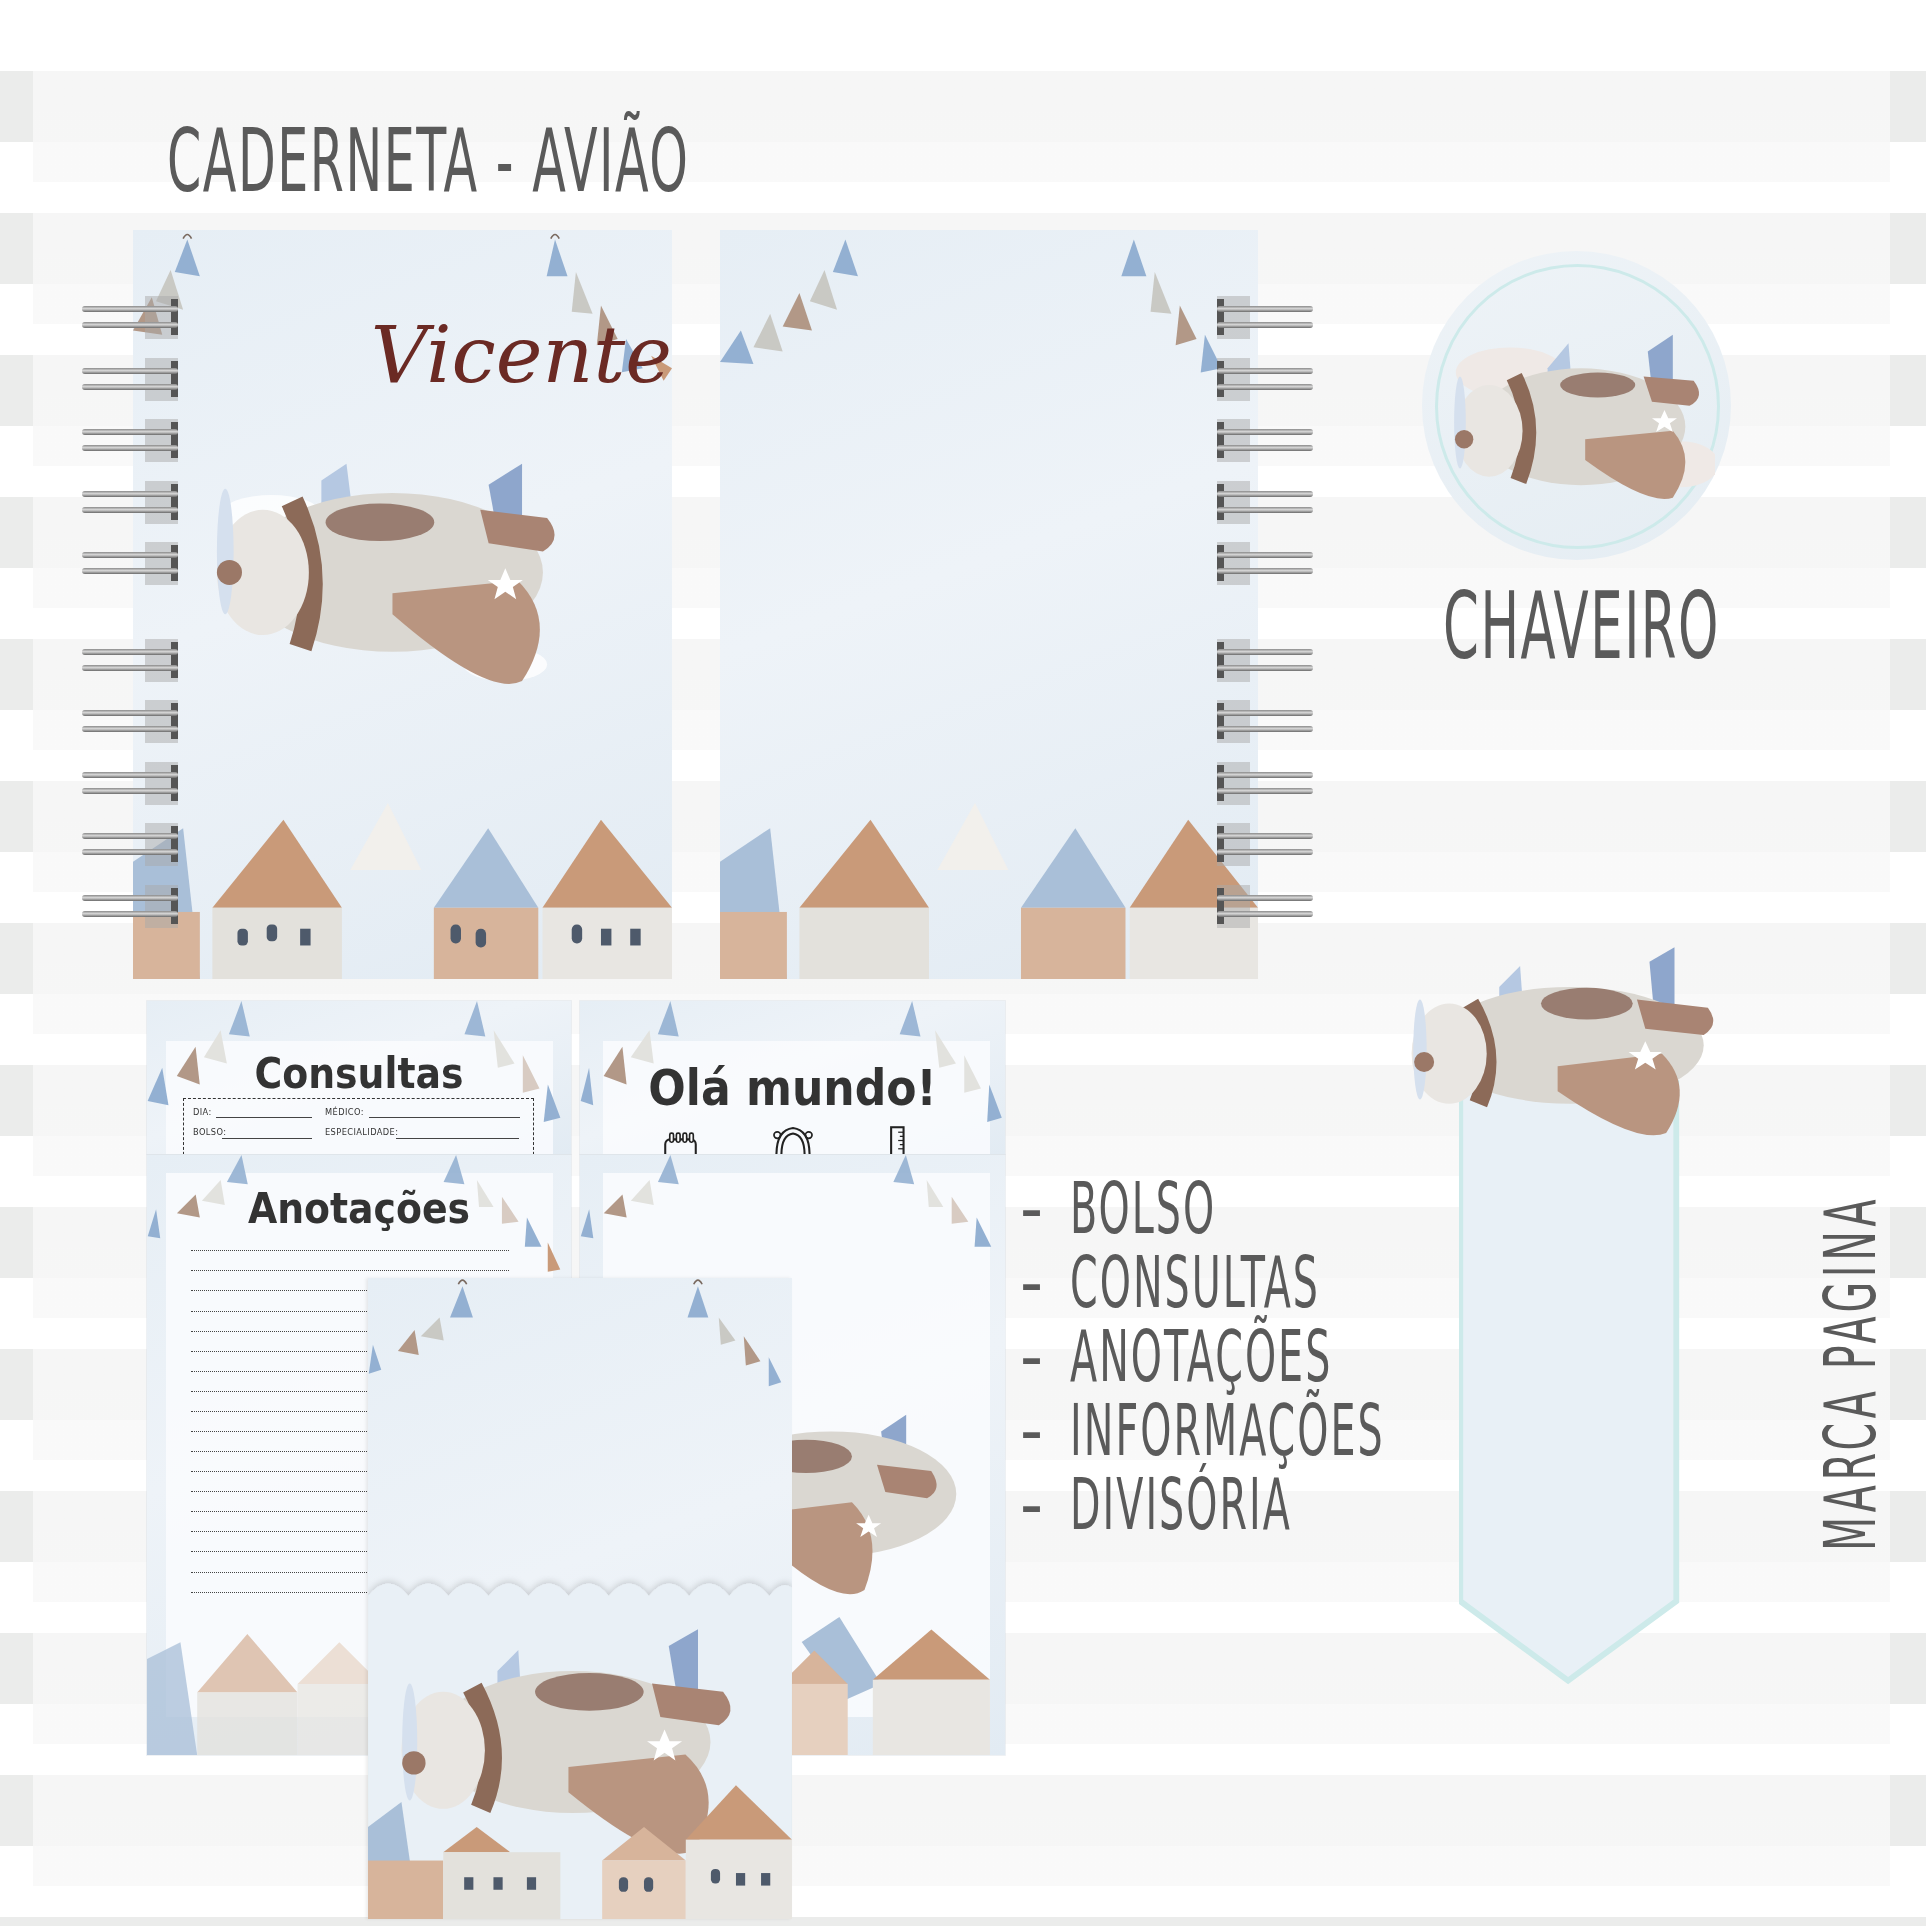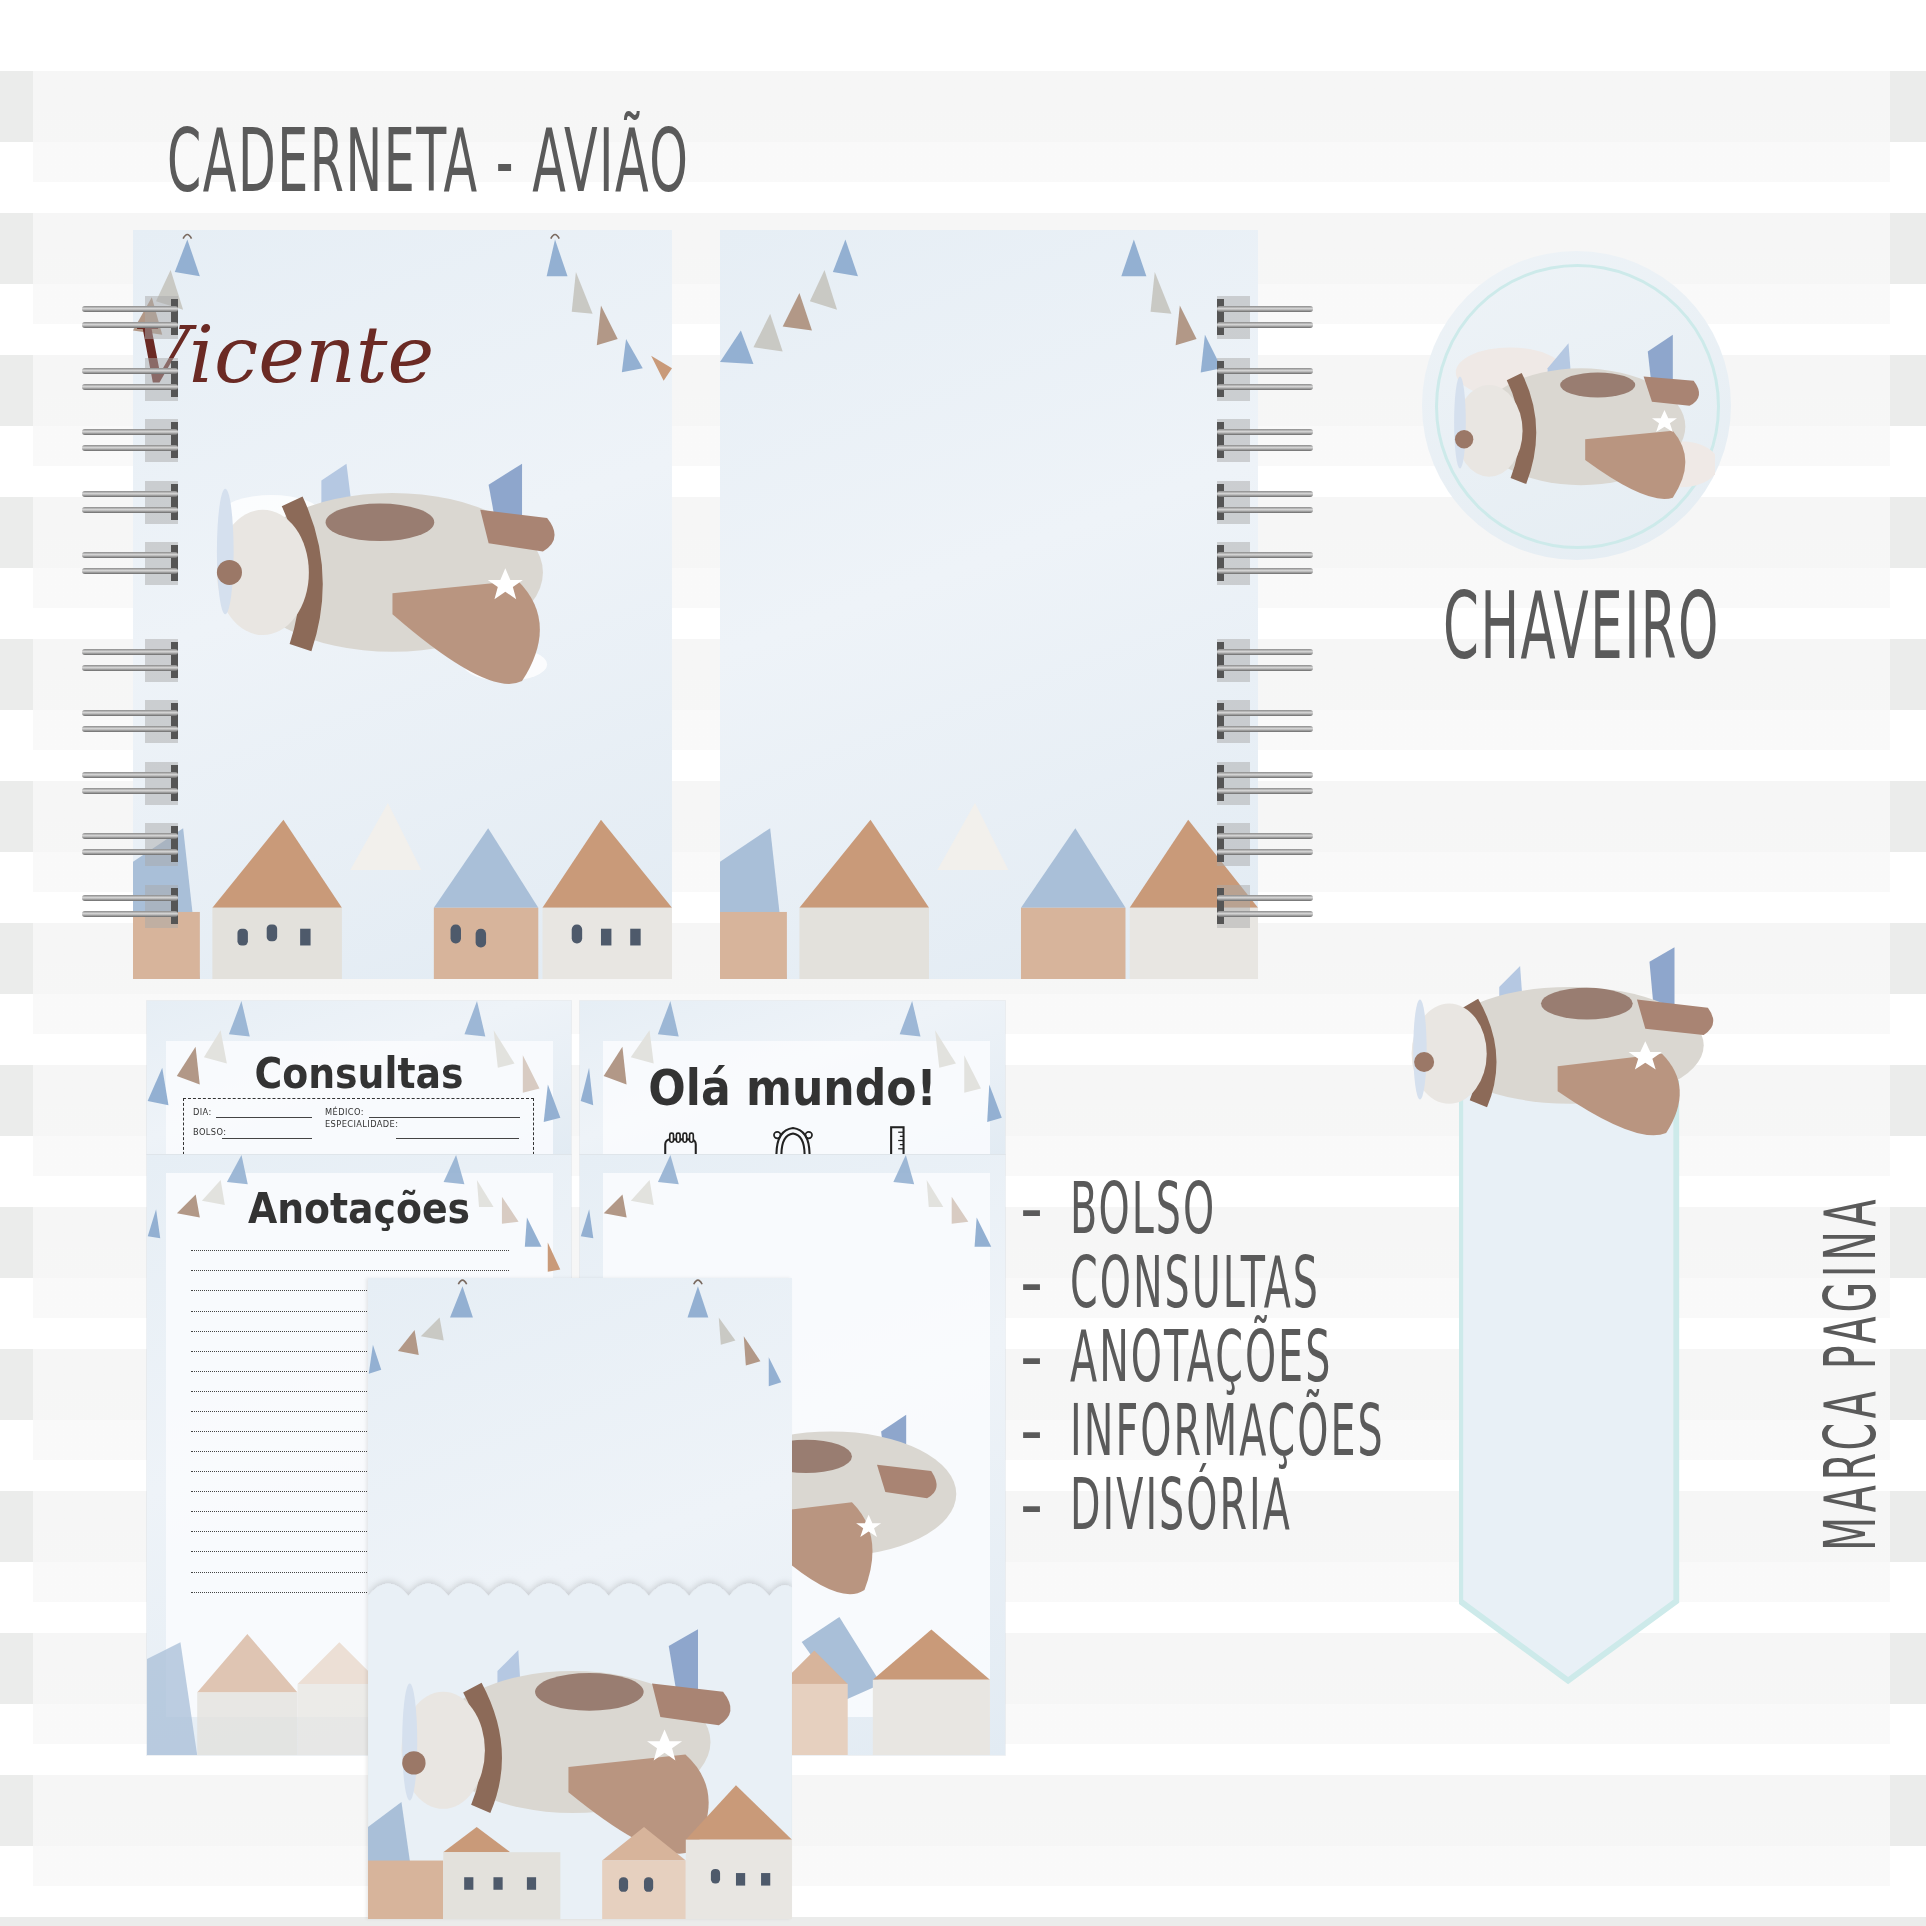--- a/index.html
+++ b/index.html
@@ -10,21 +10,21 @@
   .main-title { position:absolute; left:167px; top:109px; font-size:88px; transform:scaleX(0.62); white-space:nowrap; }
   .paper { position:absolute; background:linear-gradient(160deg,#e6eef5 0%,#eef3f8 45%,#e2ebf3 100%); overflow:hidden; }
   .card-shadow { box-shadow:0 0 0 0.8px rgba(200,210,220,0.4); }
   .bunting { position:absolute; top:0; }
   .houses { position:absolute; left:0; right:0; bottom:0; }
   .spiral { position:absolute; width:109px; height:50px; }
   .ring-wire { position:absolute; left:0; height:5.9px; width:96px; border-radius:2.9px; background:linear-gradient(180deg,#8a8a8a,#d8d8d8 45%,#6a6a6a); }
   .ring-hole { position:absolute; left:63px; top:-5px; width:33px; height:43px; background:rgba(170,170,170,0.5); }
   .ring-hole::after { content:""; position:absolute; right:0; top:3.3px; width:6.7px; height:36px; background:#555; }
   .cover-sub { position:absolute; left:0; right:0; top:50px; text-align:center; font-family:"DejaVu Serif", serif; font-style:italic; font-size:26px; color:#8fadc8; letter-spacing:1.7px; }
-  .cover-name { position:absolute; left:0; right:0; top:79px; text-align:left; font-family:"DejaVu Serif", serif; font-style:italic; font-size:79px; color:#6b2a24; }
+  .cover-name { position:absolute; left:0; right:0; top:79px; text-align:right; font-family:"DejaVu Serif", serif; font-style:italic; font-size:79px; color:#6b2a24; }
   .inner-panel { position:absolute; background:rgba(250,252,254,0.85); }
   .card-title { position:absolute; left:0; right:0; text-align:center; font-family:"DejaVu Sans Condensed","DejaVu Sans", sans-serif; font-weight:bold; color:#333333; }
   .form-box { position:absolute; border:1.3px dashed #333; }
   .form-label { position:absolute; font-family:"DejaVu Sans Condensed","DejaVu Sans", sans-serif; font-size:9.2px; color:#333; letter-spacing:0.4px; }
   .form-line { position:absolute; height:1.3px; background:#444; }
   .dotted-line { position:absolute; height:0; border-top:1.7px dotted #444; }
   .feature-item { display:flex; align-items:center; height:74px; font-size:71px; }
   .feature-dash { width:50px; display:inline-block; }
   .feature-text { display:inline-block; transform:scaleX(0.62); transform-origin:left center; white-space:nowrap; letter-spacing:3.3px; }
   .vertical-label { position:absolute; left:1809px; top:1551px; transform:rotate(-90deg) scaleX(0.62); transform-origin:left top; font-size:71px; white-space:nowrap; letter-spacing:7.5px; }
@@ -250,21 +250,21 @@
 <div class="paper card-shadow" style="left:147px; top:1001px; width:424px; height:153px;">
   <div class="inner-panel" style="left:19px; top:40px; width:387px; height:251px;"></div>
   <div class="card-title" style="top:48px; font-size:42px;">Consultas</div>
   <div class="form-box" style="left:36px; top:97px; width:349px; height:94px;"></div>
   <div class="form-label" style="left:46px; top:105px;">DIA:</div>
   <div class="form-line" style="left:69px; top:116px; width:96px;"></div>
   <div class="form-label" style="left:178px; top:105px;">MÉDICO:</div>
   <div class="form-line" style="left:222px; top:116px; width:151px;"></div>
   <div class="form-label" style="left:46px; top:125px;">BOLSO:</div>
   <div class="form-line" style="left:75px; top:137px; width:90px;"></div>
-  <div class="form-label" style="left:178px; top:117px;">ESPECIALIDADE:</div>
+  <div class="form-label" style="left:178px; top:125px;">ESPECIALIDADE:</div>
   <div class="form-line" style="left:249px; top:137px; width:123px;"></div>
   <svg class="bunting" width="424" height="153" viewBox="0 0 1014 367">
     <polygon points="225,0 245,85 195,80" fill="#93b0d2" opacity="0.9"></polygon>
     <polygon points="175,70 190,150 135,135" fill="#e2e2de"></polygon>
     <polygon points="115,110 125,200 70,180" fill="#b29887"></polygon>
     <polygon points="35,160 50,250 0,240" fill="#93b0d2"></polygon>
     <polygon points="790,0 810,85 760,80" fill="#93b0d2" opacity="0.9"></polygon>
     <polygon points="830,70 880,150 840,160" fill="#e2e2de"></polygon>
     <polygon points="900,130 940,210 900,220" fill="#d8cbc2"></polygon>
     <polygon points="960,200 990,280 950,290" fill="#93b0d2"></polygon>

